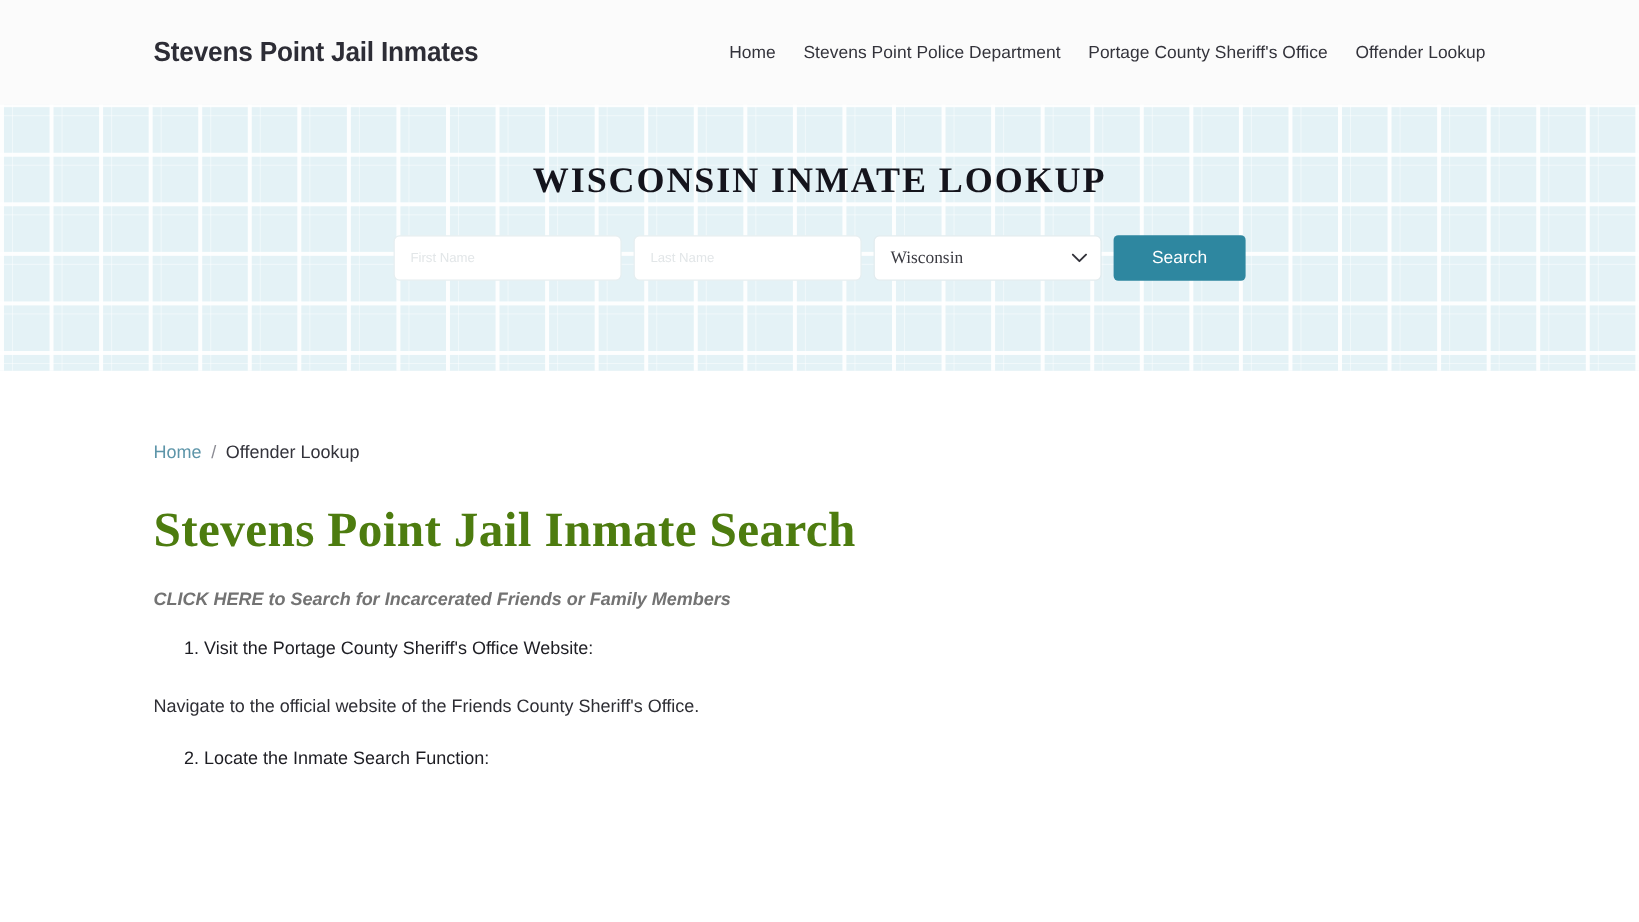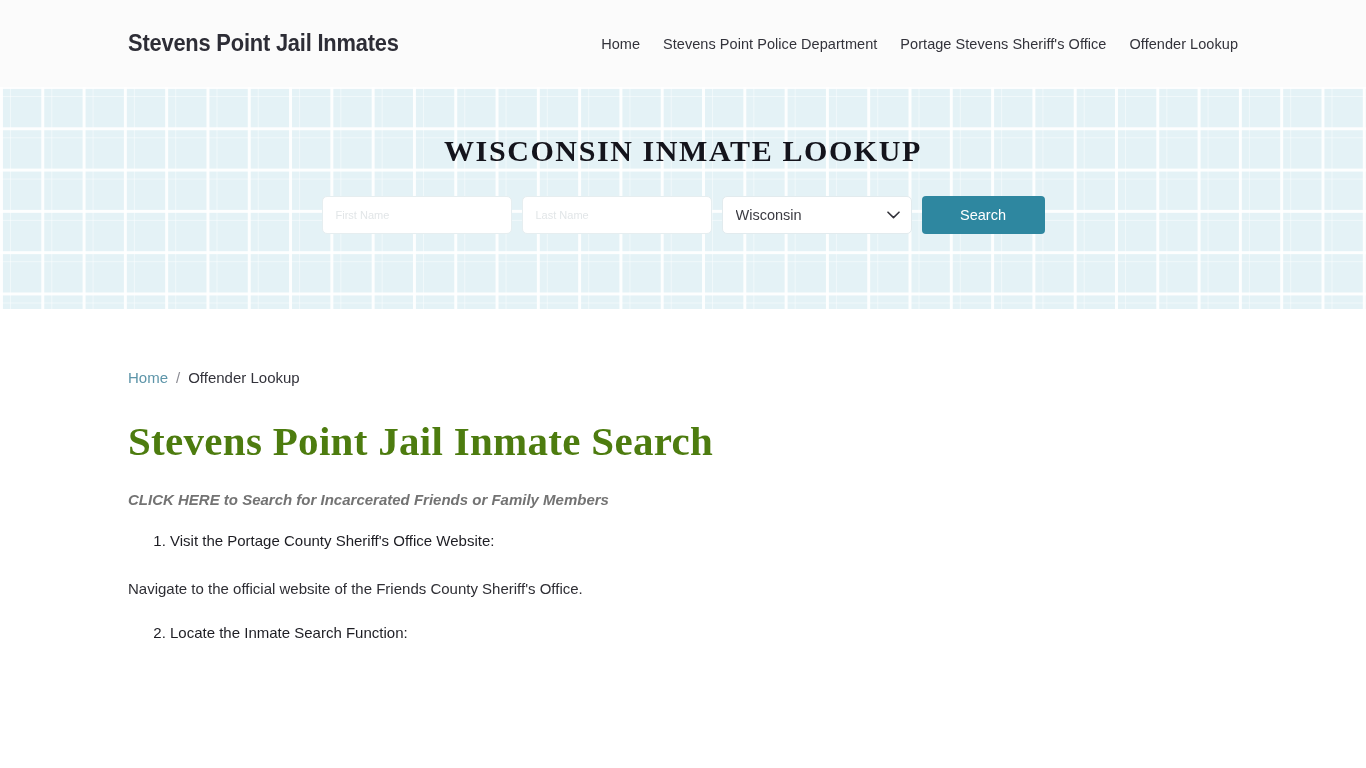--- a/index.html
+++ b/index.html
@@ -101,36 +101,36 @@
     height: 38px;
   }
   .search-form select {
     width: 190px;
     height: 38px;
     border: 1px solid #e2ebee;
     border-radius: 5px;
     background: #ffffff;
     padding: 0 30px 0 13px;
     font-size: 14.5px;
-    font-family: Liberation Sans, sans-serif;
+    font-family: Liberation Serif, serif;
     color: #3b3b42;
     outline: none;
     -webkit-appearance: none;
     appearance: none;
   }
   .chev {
     position: absolute;
     right: 12px;
     top: 50%;
     transform: translateY(-50%);
     pointer-events: none;
     line-height: 0;
   }
   .search-btn {
-    width: 123px;
+    width: 110px;
     height: 38px;
     border: none;
     border-radius: 4px;
     background: #2e87a0;
     color: #ffffff;
     font-size: 14.5px;
     font-family: "Liberation Sans", sans-serif;
     cursor: pointer;
   }
 
@@ -197,21 +197,21 @@
   .step-list.second { margin-top: 20px; }
 </style>
 </head>
 <body>
 
 <header class="site-header">
   <a class="brand" href="#">Stevens Point Jail Inmates</a>
   <nav class="main-nav">
     <a href="#">Home</a>
     <a href="#">Stevens Point Police Department</a>
-    <a href="#">Portage Stevens Sheriff's Office</a>
+    <a href="#">Portage County Sheriff's Office</a>
     <a href="#">Offender Lookup</a>
   </nav>
 </header>
 
 <section class="hero">
   <h1 class="hero-title">Wisconsin Inmate Lookup</h1>
 
   <form class="search-form">
     <input type="text" placeholder="First Name" style="">
     <input type="text" placeholder="Last Name" style="">

